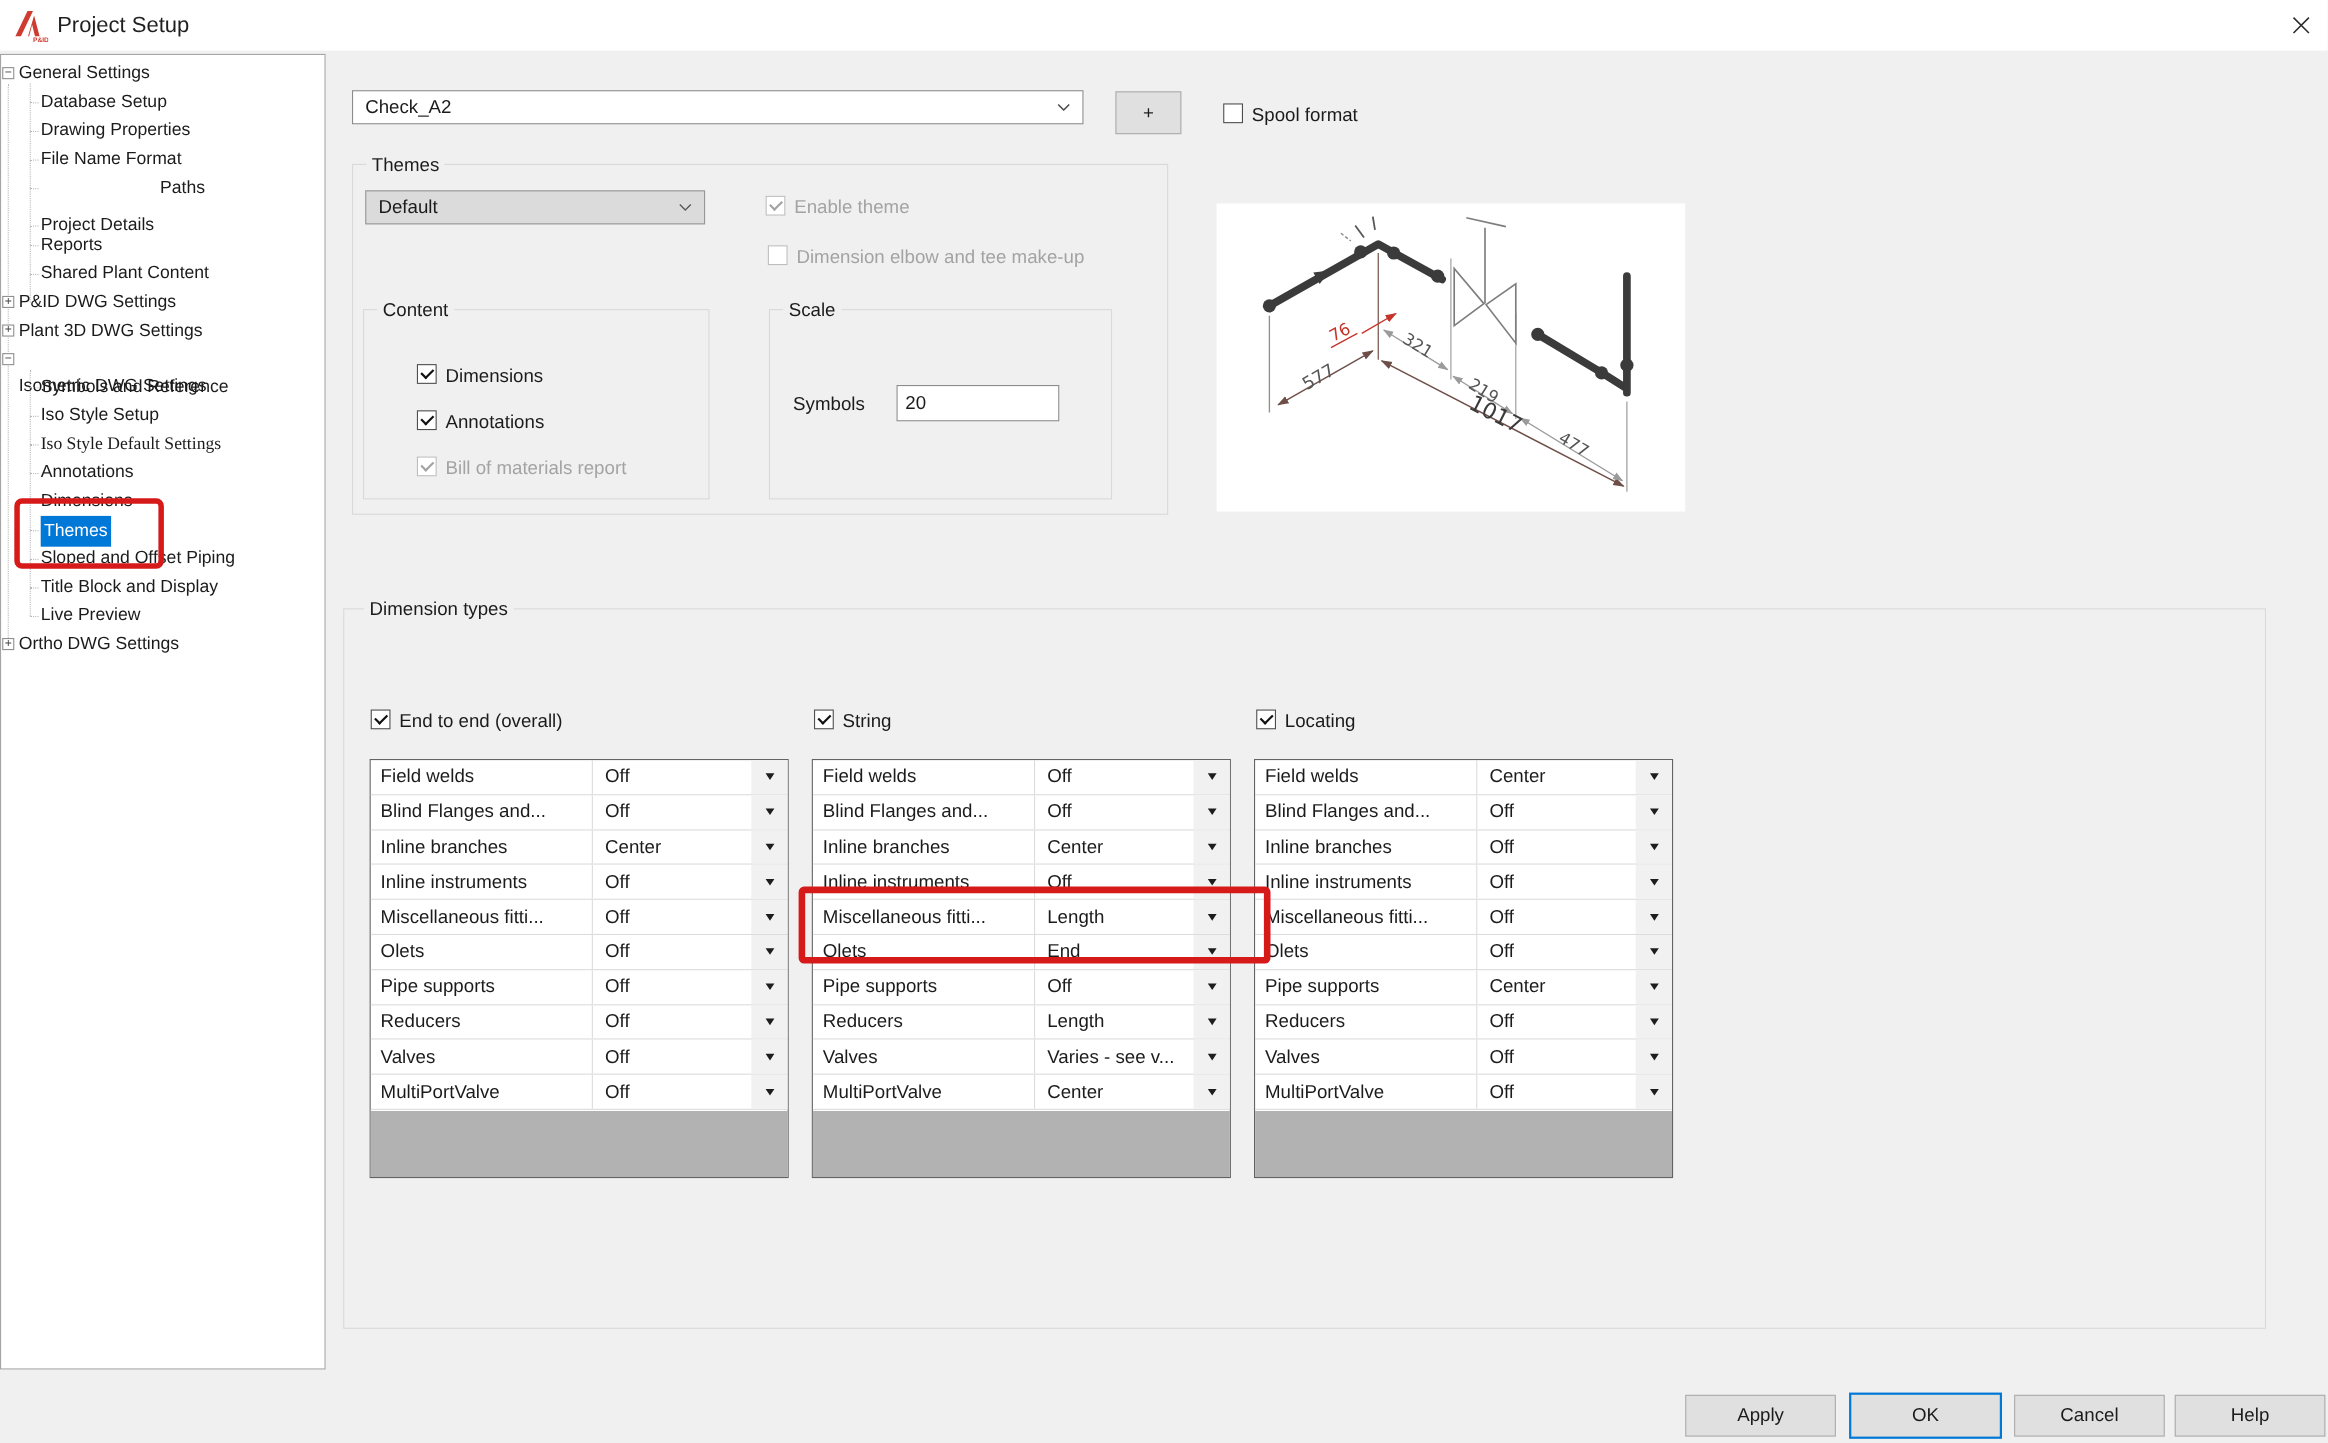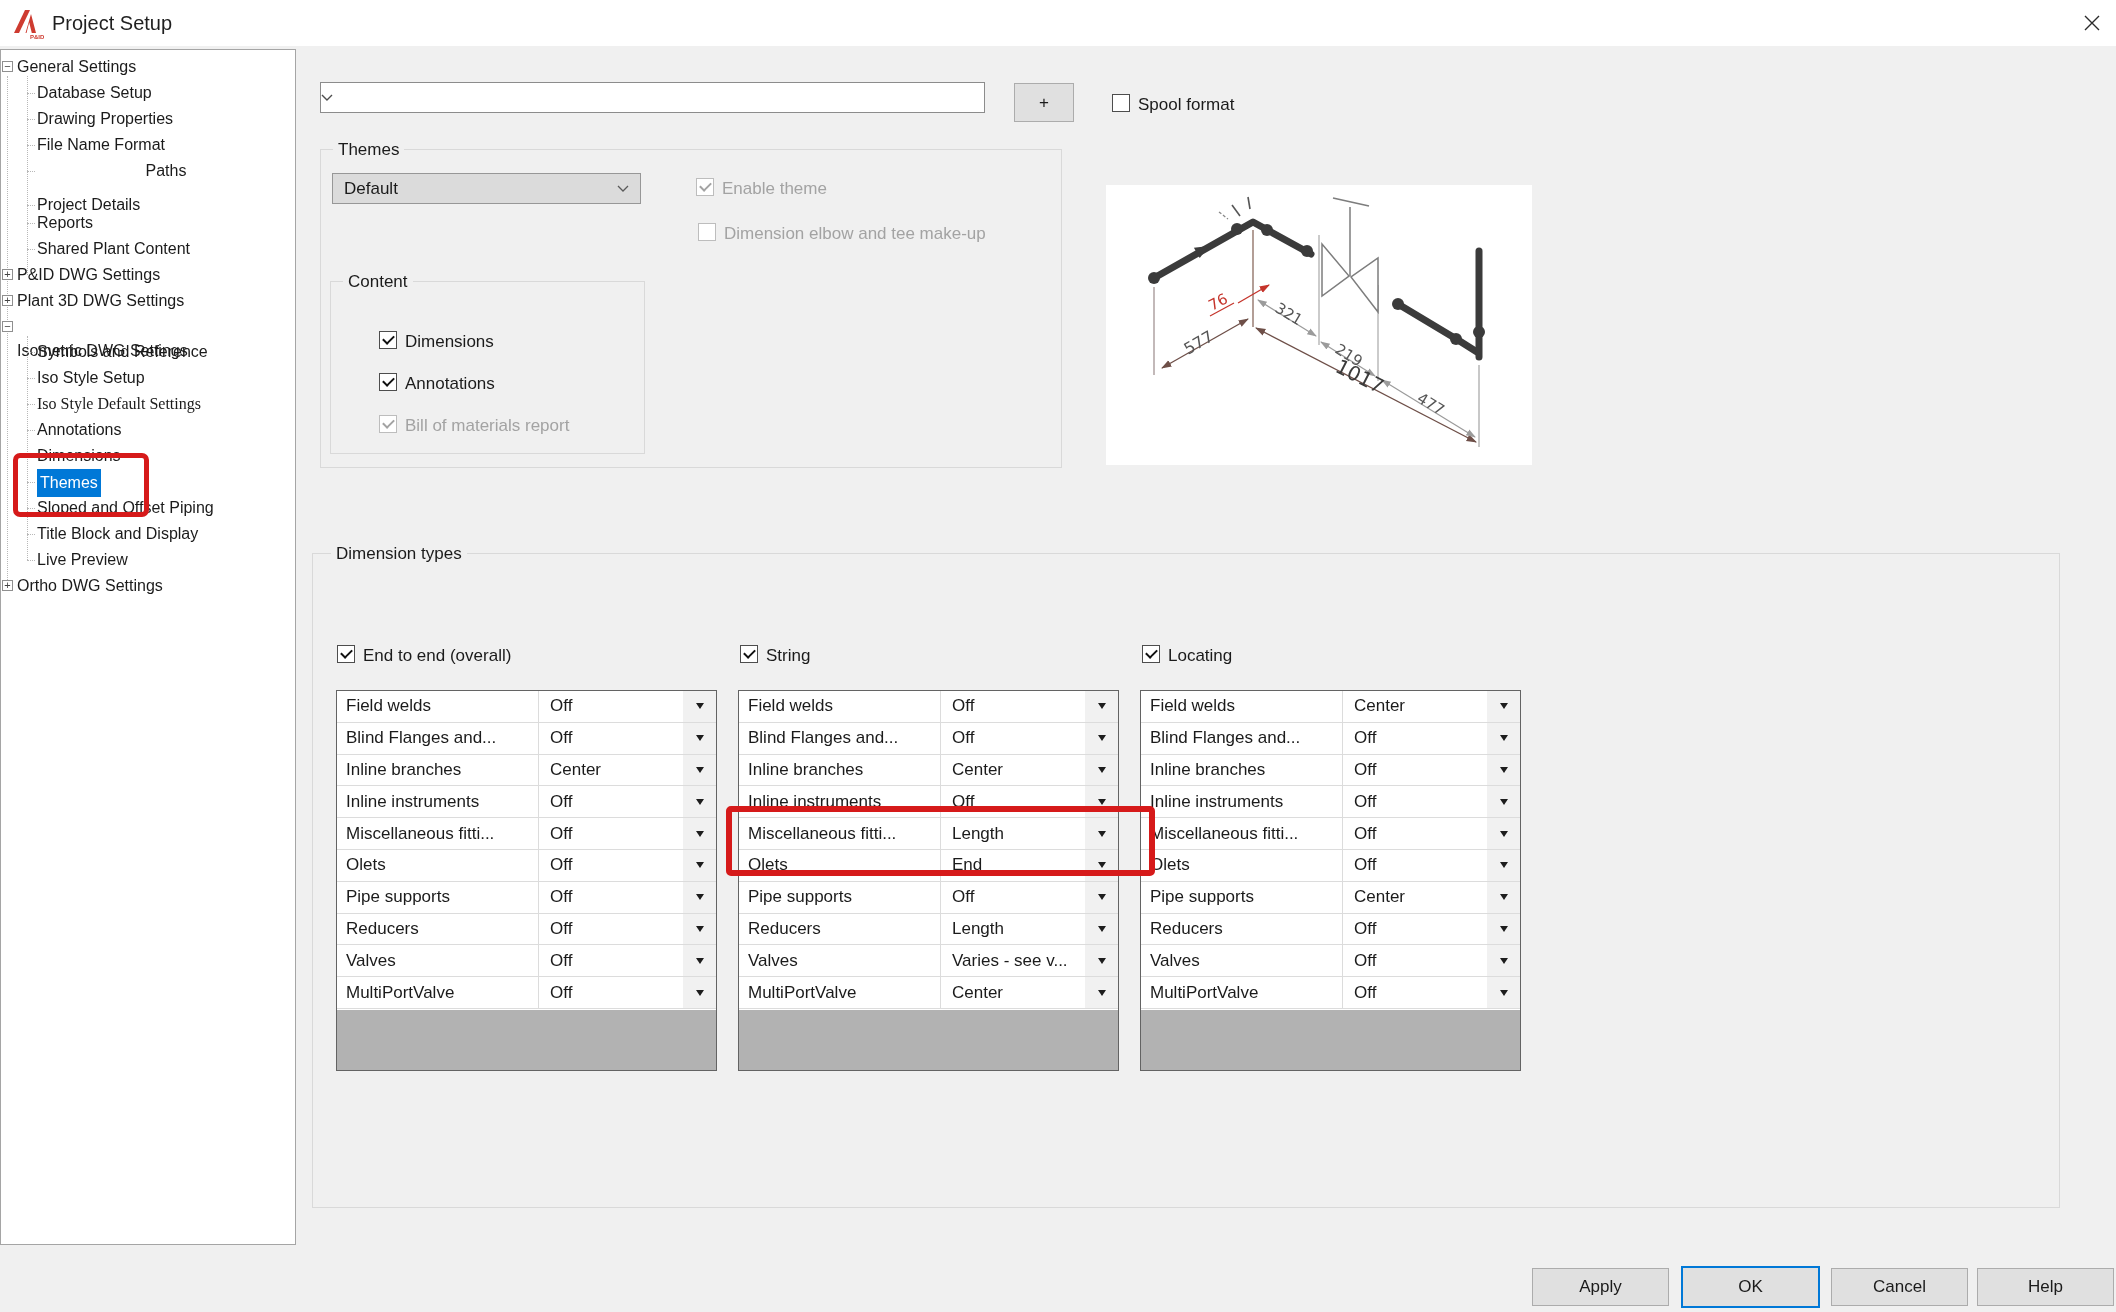--- a/index.html
+++ b/index.html
@@ -95,20 +95,21 @@
     <div class="tree-row" style="top: 419.2px;"><div class="dotline-h" style="left: 26px; top: 13px; width: 8px;"></div><span class="tree-label sel" style="margin-left: 36px;">Themes</span></div>
     <div class="tree-row" style="top: 445.15px;"><div class="dotline-h" style="left: 26px; top: 13px; width: 8px;"></div><span class="tree-label" style="margin-left: 36px;">Sloped and Offset Piping</span></div>
     <div class="tree-row" style="top: 471.1px;"><div class="dotline-h" style="left: 26px; top: 13px; width: 8px;"></div><span class="tree-label" style="margin-left: 36px;">Title Block and Display</span></div>
     <div class="tree-row" style="top: 497.05px;"><div class="dotline-h" style="left: 26px; top: 13px; width: 8px;"></div><span class="tree-label" style="margin-left: 36px;">Live Preview</span></div>
     <div class="tree-row" style="top: 523px;"><div class="expander" style="left: 1px; top: 7px;">+</div><span class="tree-label" style="margin-left: 16px;">Ortho DWG Settings</span></div>
   </div>
 
 <div class="abs red-box" style="left:13px;top:453px;width:126px;height:54px;"></div>
 
 <div class="abs combo" style="left:320px;top:82px;width:665px;height:31px;">
+  <span class="val">Check_A2</span>
   <svg class="chev" width="12" height="7" viewBox="0 0 12 7">
       <path d="M1,1 L6,6 L11,1" stroke="#4d4d4d" stroke-width="1.4" fill="none"></path>
     </svg>
 </div>
 <div class="abs btn" style="left:1014px;top:83px;width:60px;height:39px;">+</div>
 <span class="cb" style="left:1112px;top:94px;"></span>
 <span class="cblabel" style="left:1138px;top:95px;">Spool format</span>
 
 <div class="group" style="left:320px;top:149px;width:742px;height:319px;">
   <span class="legend" style="left:12px;">Themes</span>
@@ -126,20 +127,27 @@
   <div class="group" style="left:9px;top:131px;width:315px;height:173px;">
     <span class="legend" style="left:12px;">Content</span>
     <span class="cb checked" style="left:48px;top:49px;"></span>
     <span class="cblabel" style="left:74px;top:50px;">Dimensions</span>
     <span class="cb checked" style="left:48px;top:91px;"></span>
     <span class="cblabel" style="left:74px;top:92px;">Annotations</span>
     <span class="cb checked disabled" style="left:48px;top:133px;"></span>
     <span class="cblabel dim" style="left:74px;top:134px;">Bill of materials report</span>
   </div>
 
+  <div class="group" style="left:378px;top:131px;width:312px;height:173px;">
+    <span class="legend" style="left:12px;">Scale</span>
+    <span class="cblabel" style="left:21px;top:76px;">Symbols</span>
+    <div class="abs input" style="left:115px;top:68px;width:148px;height:33px;">
+      <span>20</span>
+    </div>
+  </div>
 </div>
 
 <div class="abs preview">
   <svg width="426" height="280" viewBox="0 0 426 280">
     <defs>
       <marker id="ag" viewBox="0 0 10 10" refX="9" refY="5" markerWidth="8" markerHeight="8" orient="auto-start-reverse">
           <path d="M0,1.5 L10,5 L0,8.5 Z" fill="#9b9b9b"></path>
         </marker>
       <marker id="ab" viewBox="0 0 10 10" refX="9" refY="5" markerWidth="8" markerHeight="8" orient="auto-start-reverse">
           <path d="M0,1.5 L10,5 L0,8.5 Z" fill="#6e4f48"></path>

